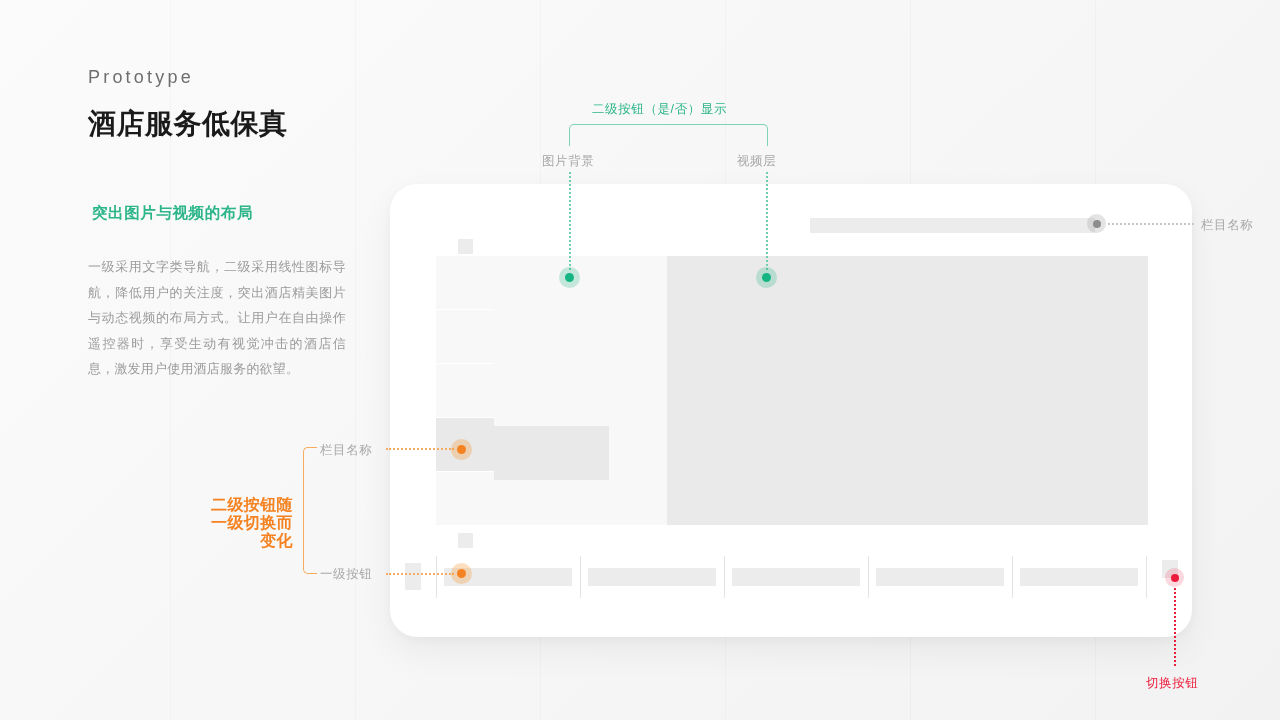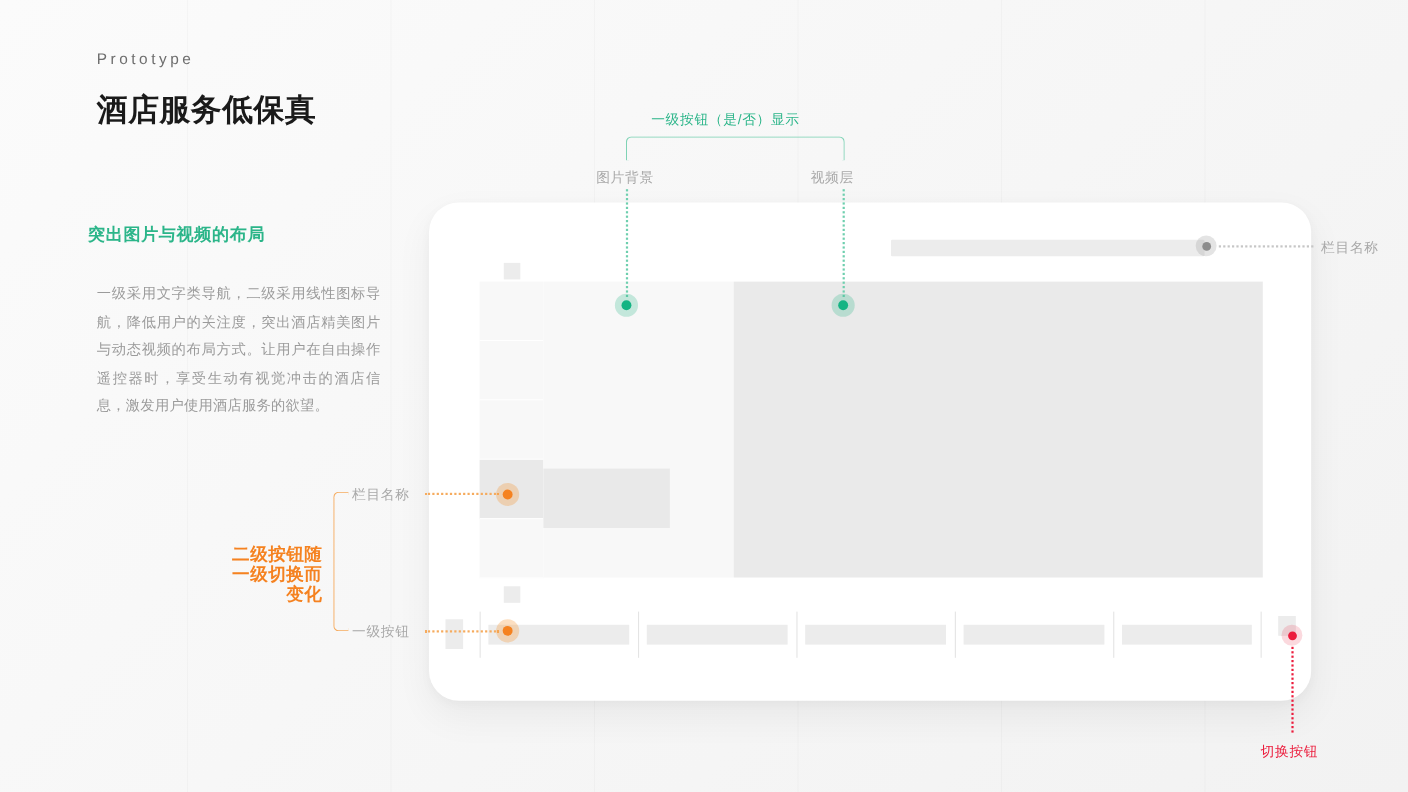--- a/index.html
+++ b/index.html
@@ -16,30 +16,30 @@
   
   .bg-grid { position: absolute; inset: 0; pointer-events: none; }
   .bg-grid i {
     position: absolute; top: 0; bottom: 0; width: 1px;
     background: rgba(0,0,0,0.025);
   }
 
   
   .left-col { position: absolute; left: 88px; top: 40px; width: 262px; }
   .eyebrow {
-    font-size: 14px; letter-spacing: 3.2px; color: #6e6e6e;
-    font-weight: 400; line-height: 26px;
+    font-size: 18px; letter-spacing: 3.2px; color: #6e6e6e;
+    font-weight: 400; line-height: 26px; margin-top: 24px;
   }
   .main-title {
     font-size: 28px; font-weight: 700; color: #1a1a1a;
     letter-spacing: 0.5px; line-height: 40px; margin-top: 14px;
     white-space: nowrap;
   }
   .section-head {
-    position: absolute; left: 80px; top: 203px;
+    position: absolute; left: 92px; top: 203px;
     font-size: 15.5px; font-weight: 700; color: #2bb589;
     letter-spacing: 0.6px;
   }
   .body-copy {
     position: absolute; left: 88px; top: 254px; width: 258px;
     font-size: 13px; line-height: 25.5px; color: #9b9b9b;
     text-align: justify; letter-spacing: 0.2px;
   }
 
   
@@ -228,21 +228,21 @@
     <div class="nav-pill" style="left:152px;width:128px"></div>
     <div class="nav-pill" style="left:296px;width:128px"></div>
     <div class="nav-pill" style="left:440px;width:128px"></div>
     <div class="nav-pill" style="left:584px;width:118px"></div>
 
     <div class="nav-toggle"></div>
   </div>
 </div>
 
 <div class="bracket-green"></div>
-<div class="anno anno-green" style="left:592px; top:101px;">一级按钮（是/否）显示</div>
+<div class="anno anno-green" style="left:592px; top:101px;">二级按钮（是/否）显示</div>
 
 <div class="anno anno-gray" style="left:542px; top:153px;">图片背景</div>
 <div class="anno anno-gray" style="left:737px; top:153px;">视频层</div>
 
 <div class="v-dot" style="left:569px; top:172px; height:98px;"></div>
 <div class="v-dot" style="left:766px; top:172px; height:98px;"></div>
 
 <div class="marker mk-green" style="left:559px; top:267px;">
   <span class="halo"></span>
     <span class="core"></span>

